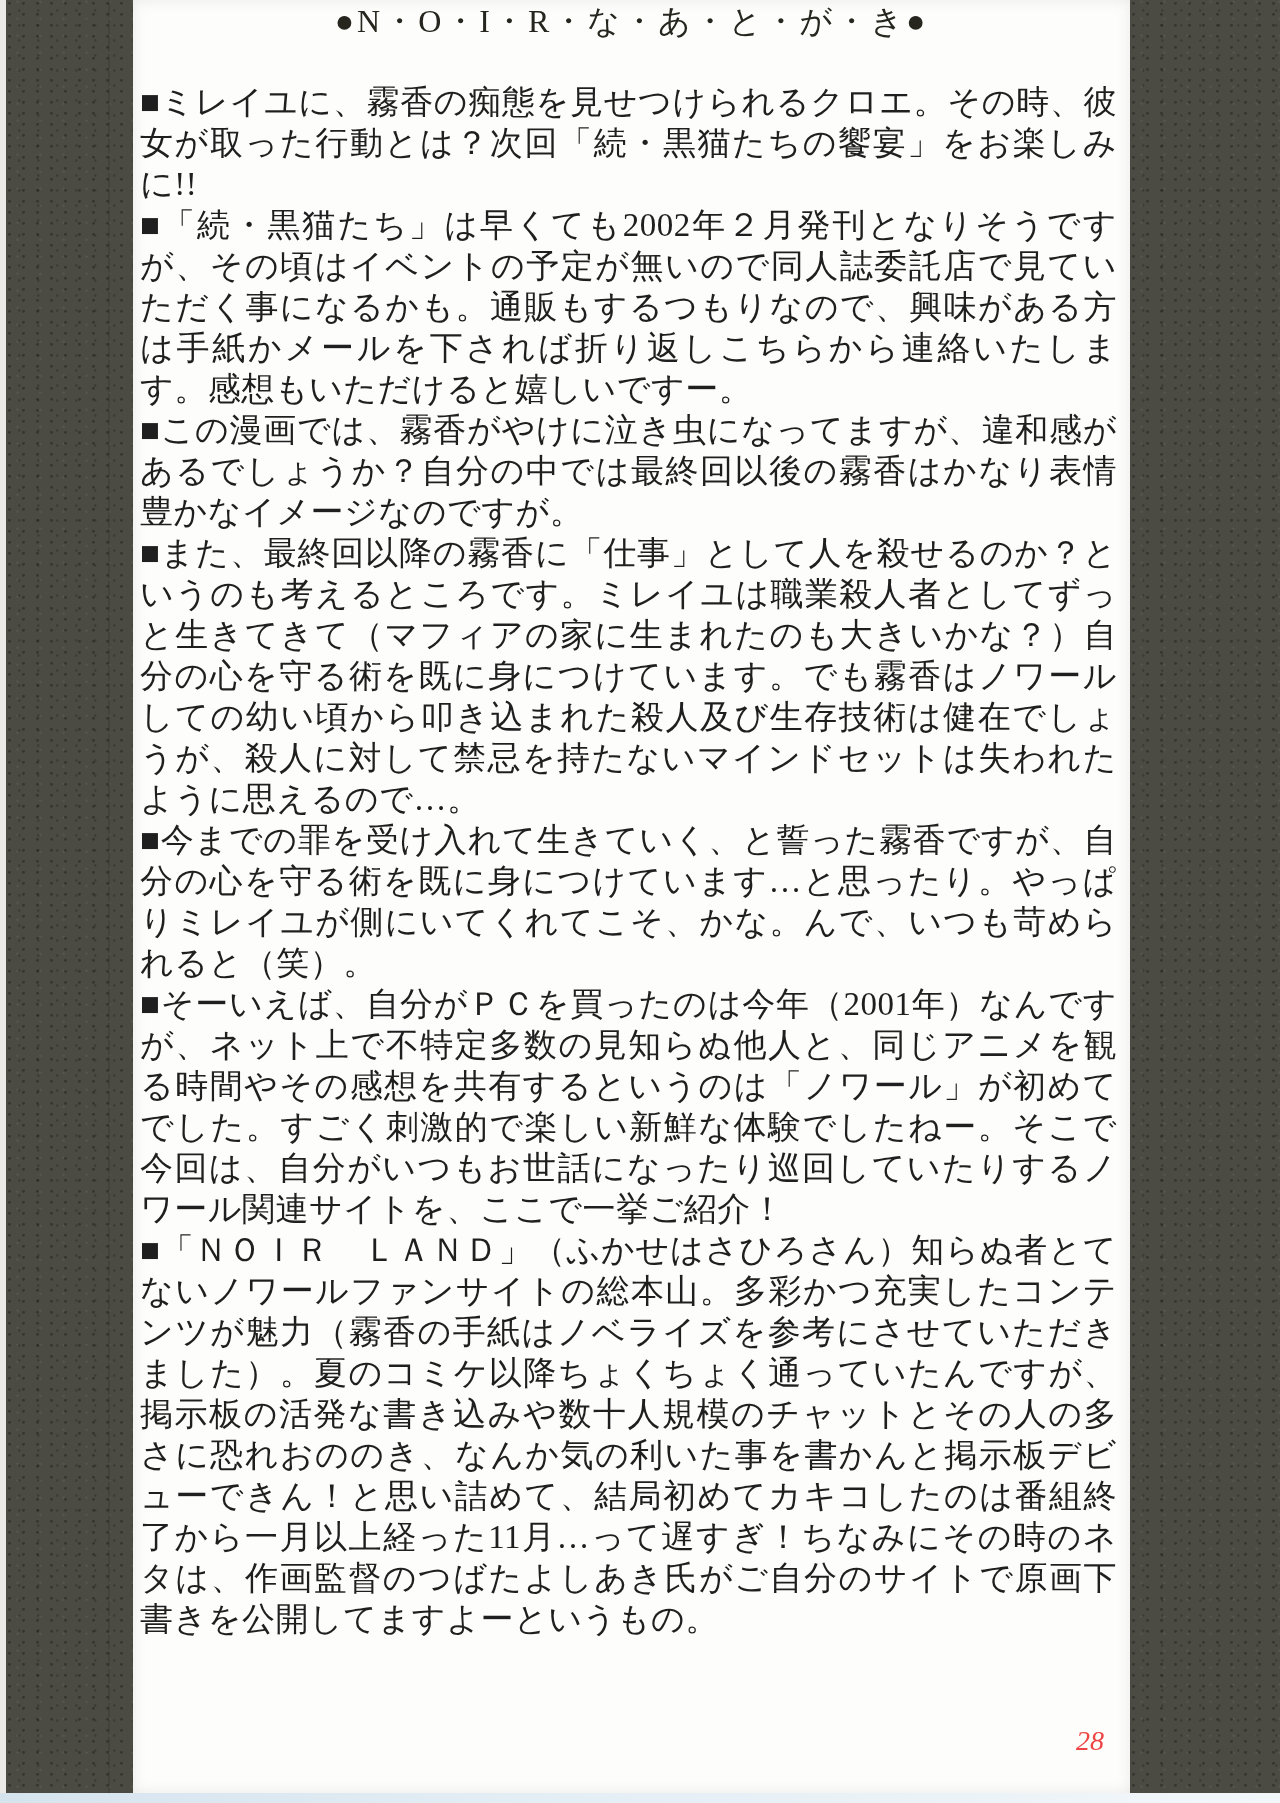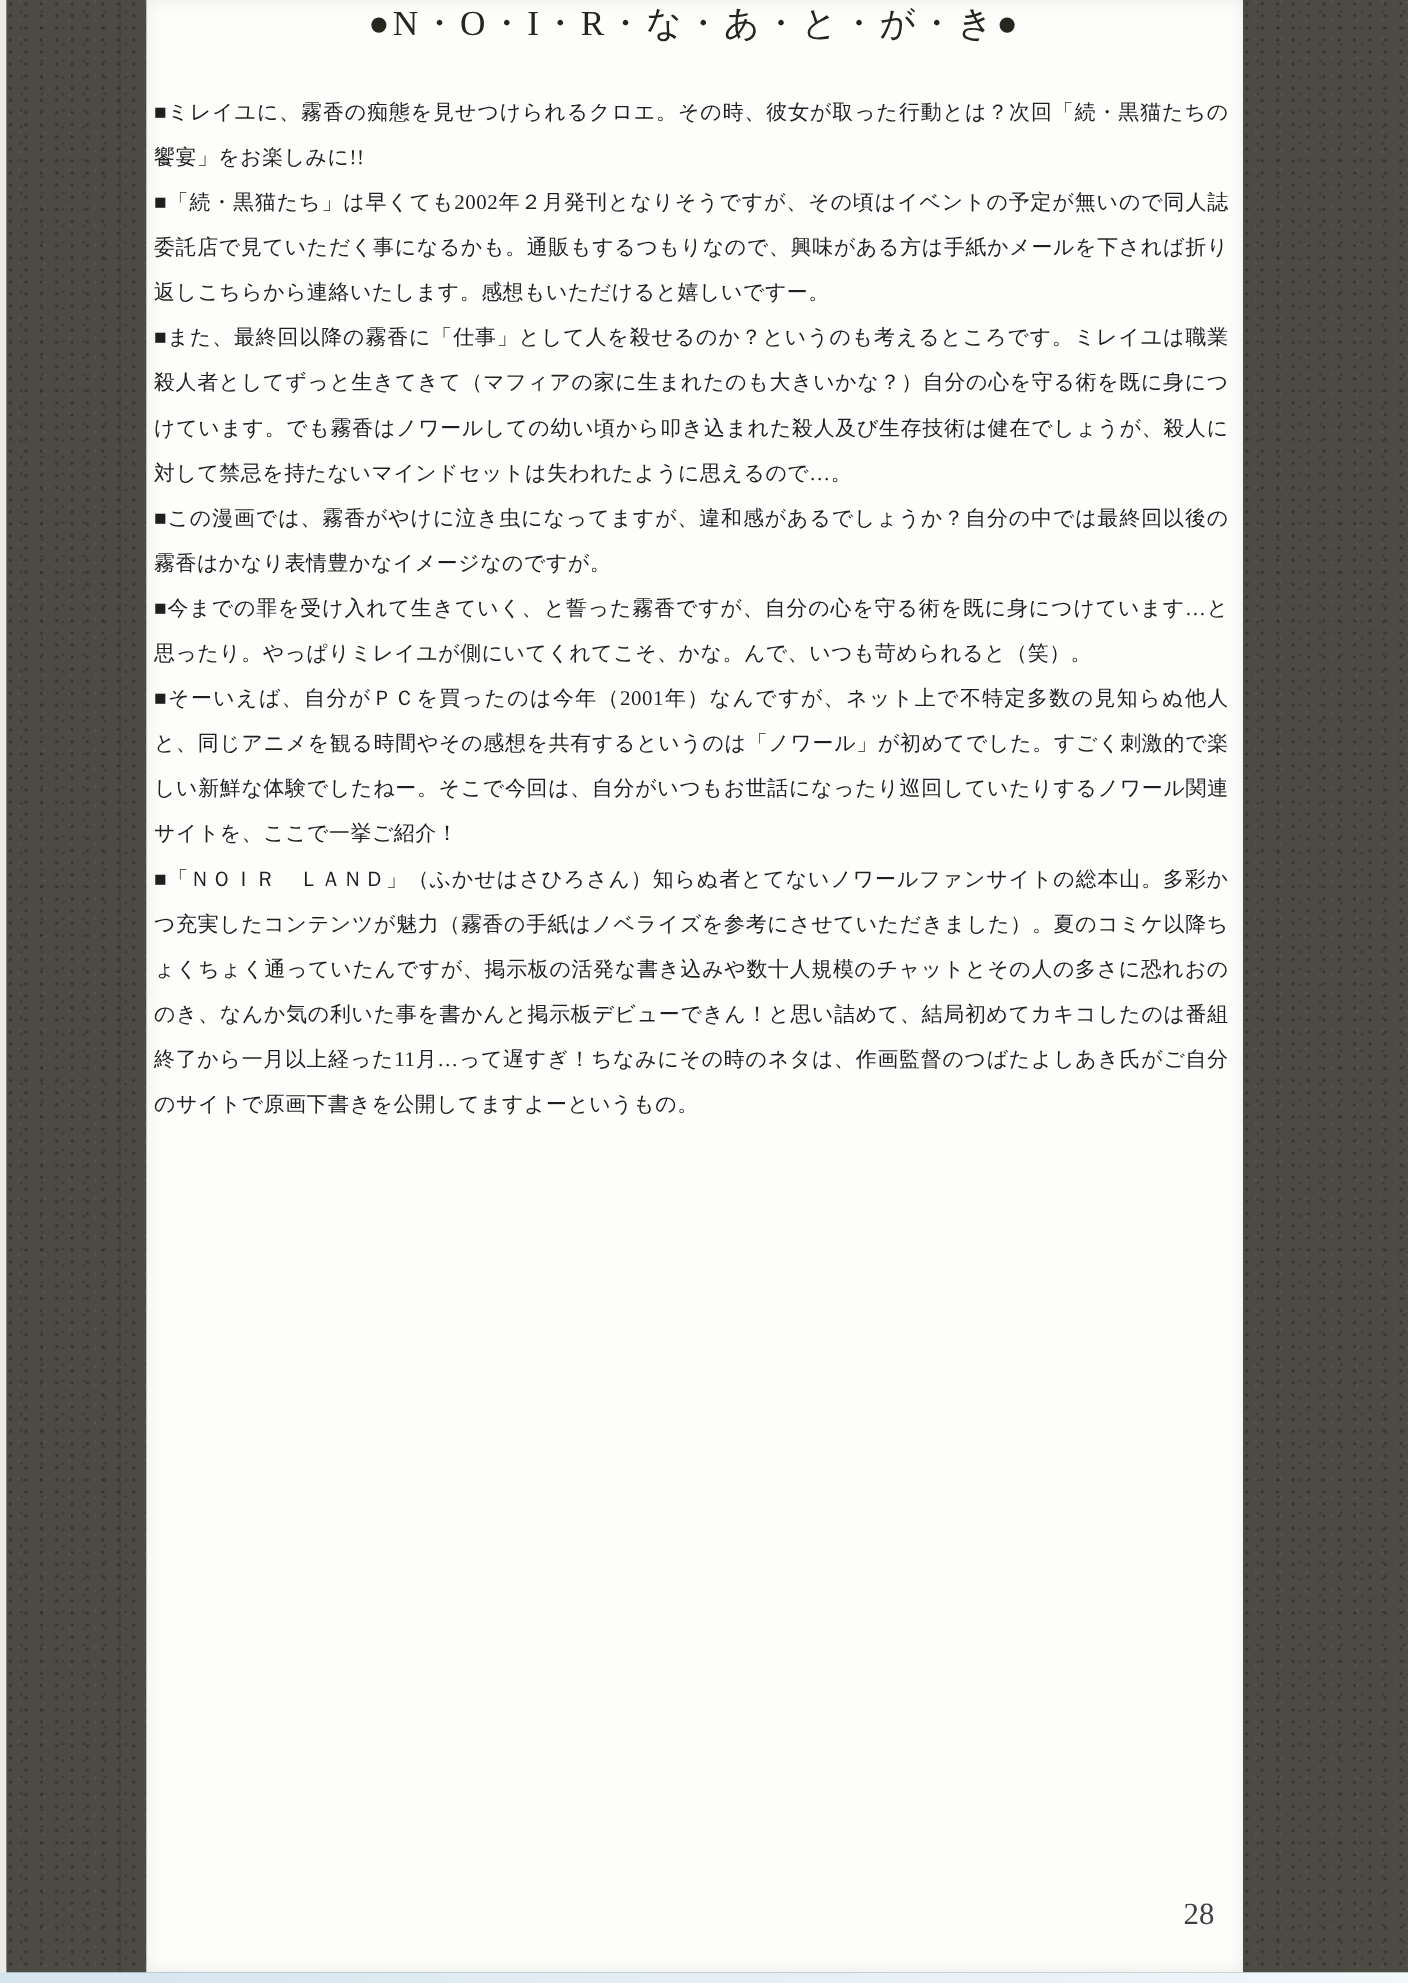--- a/index.html
+++ b/index.html
@@ -64,32 +64,33 @@
     white-space: nowrap;
   }
   .body-text {
     position: absolute;
     top: 82px;
     left: 7px;
     right: 13px;
   }
   .body-text p {
     margin: 0;
-    font-size: 19px;
+    font-size: 33px;
     line-height: 41px;
     text-align: justify;
     letter-spacing: 0.5px;
     color: #1f1f1f;
   }
   .page-number {
     position: absolute;
     right: 26px;
     bottom: 36px;
     font-size: 28px;
-    color: #404040;
+    font-style: italic;
+    color: #ef4444;
   }
   
   .bottom-strip {
     position: absolute;
     left: 0; right: 0; bottom: 0;
     height: 10px;
     background: linear-gradient(to right, #d6e4ee 0%, #e4eef5 45%, #f2f7fa 100%);
   }
 </style>
 </head>
@@ -100,22 +101,22 @@
   <div class="border-strip border-left">
     <div class="crease"></div>
   </div>
   <div class="border-strip border-right"></div>
 
   <div class="paper">
     <h1 class="title">●N・O・I・R・な・あ・と・が・き●</h1>
     <div class="body-text">
       <p>■ミレイユに、霧香の痴態を見せつけられるクロエ。その時、彼女が取った行動とは？次回「続・黒猫たちの饗宴」をお楽しみに!!</p>
       <p>■「続・黒猫たち」は早くても2002年２月発刊となりそうですが、その頃はイベントの予定が無いので同人誌委託店で見ていただく事になるかも。通販もするつもりなので、興味がある方は手紙かメールを下されば折り返しこちらから連絡いたします。感想もいただけると嬉しいですー。</p>
+      <p>■この漫画では、霧香がやけに泣き虫になってますが、違和感があるでしょうか？自分の中では最終回以後の霧香はかなり表情豊かなイメージなのですが。</p>
       <p>■また、最終回以降の霧香に「仕事」として人を殺せるのか？というのも考えるところです。ミレイユは職業殺人者としてずっと生きてきて（マフィアの家に生まれたのも大きいかな？）自分の心を守る術を既に身につけています。でも霧香はノワールしての幼い頃から叩き込まれた殺人及び生存技術は健在でしょうが、殺人に対して禁忌を持たないマインドセットは失われたように思えるので…。</p>
-      <p>■この漫画では、霧香がやけに泣き虫になってますが、違和感があるでしょうか？自分の中では最終回以後の霧香はかなり表情豊かなイメージなのですが。</p>
       <p>■今までの罪を受け入れて生きていく、と誓った霧香ですが、自分の心を守る術を既に身につけています…と思ったり。やっぱりミレイユが側にいてくれてこそ、かな。んで、いつも苛められると（笑）。</p>
       <p>■そーいえば、自分がＰＣを買ったのは今年（2001年）なんですが、ネット上で不特定多数の見知らぬ他人と、同じアニメを観る時間やその感想を共有するというのは「ノワール」が初めてでした。すごく刺激的で楽しい新鮮な体験でしたねー。そこで今回は、自分がいつもお世話になったり巡回していたりするノワール関連サイトを、ここで一挙ご紹介！</p>
       <p>■「ＮＯＩＲ　ＬＡＮＤ」（ふかせはさひろさん）知らぬ者とてないノワールファンサイトの総本山。多彩かつ充実したコンテンツが魅力（霧香の手紙はノベライズを参考にさせていただきました）。夏のコミケ以降ちょくちょく通っていたんですが、掲示板の活発な書き込みや数十人規模のチャットとその人の多さに恐れおののき、なんか気の利いた事を書かんと掲示板デビューできん！と思い詰めて、結局初めてカキコしたのは番組終了から一月以上経った11月…って遅すぎ！ちなみにその時のネタは、作画監督のつばたよしあき氏がご自分のサイトで原画下書きを公開してますよーというもの。</p>
 
     </div>
     <div class="page-number">28</div>
   </div>
 
   <div class="bottom-strip"></div>
 </div>

